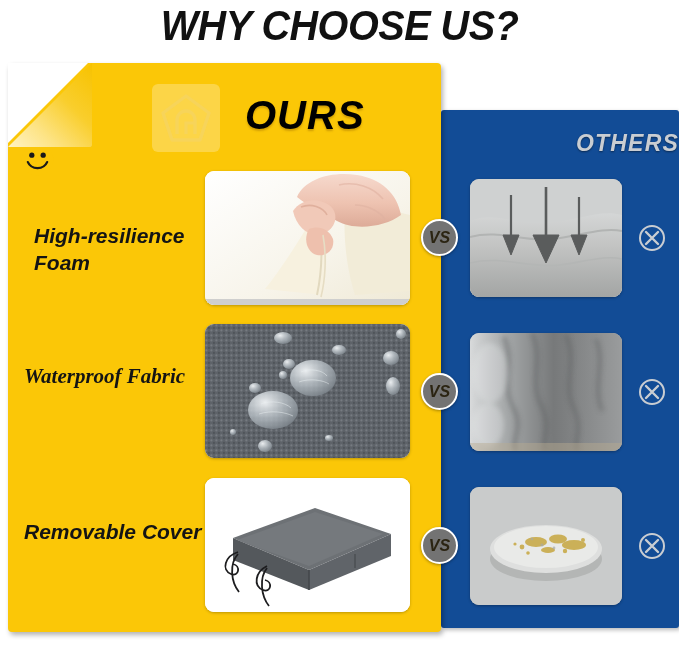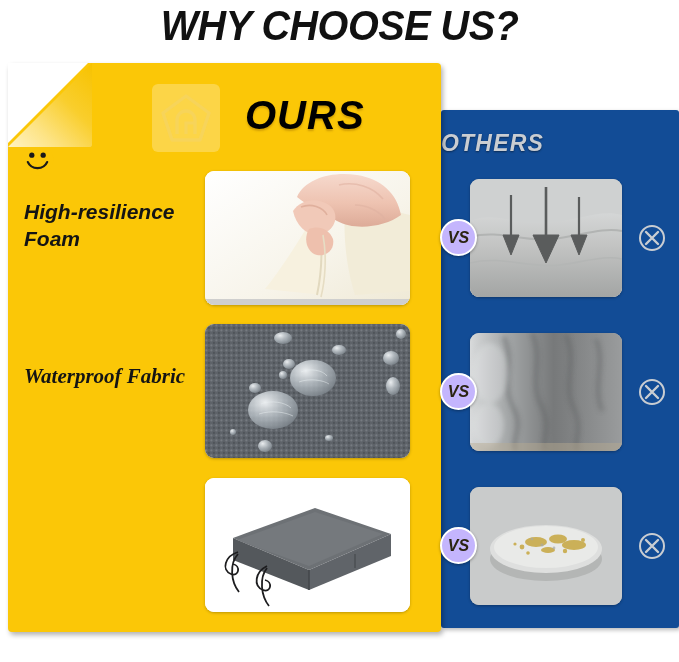--- a/index.html
+++ b/index.html
@@ -61,33 +61,33 @@
   }
   .logo-mark svg{position:absolute;left:8px;top:8px;}
 
   .ours-label{
     position:absolute;left:245px;top:93px;
     font-size:40px;line-height:44px;font-weight:bold;font-style:italic;
     color:#000000;letter-spacing:1px;
     text-shadow:0 2px 2px rgba(160,110,0,.45);
   }
   .others-label{
-    position:absolute;left:441px;top:130px;width:238px;text-align:left;
+    position:absolute;left:441px;top:130px;width:238px;text-align:right;
     font-size:23px;line-height:26px;font-weight:bold;font-style:italic;
     color:#C9CDD2;letter-spacing:1.2px;
     text-shadow:0 1px 2px rgba(0,0,0,.45);
   }
 
   
   .feat{
     position:absolute;left:24px;width:180px;
     font-size:21px;line-height:27px;font-weight:bold;font-style:italic;
     color:#141414;
   }
-  .feat.f0{top:198px;}
+  .feat.f0{top:222px;margin-left:10px;}
   .feat.f1{top:363px;font-family:Liberation Serif, serif;}
   .feat.f2{top:518px;}
 
   
   .card-ours{
     position:absolute;left:205px;width:205px;height:134px;
     border-radius:9px;overflow:hidden;
     box-shadow:0 1px 3px rgba(0,0,0,.25);
     background:#ffffff;
   }
@@ -100,22 +100,22 @@
     border-radius:9px;overflow:hidden;
     box-shadow:0 1px 3px rgba(0,0,0,.30);
     background:#b9bbbd;
   }
   .card-other.c0{top:179px;}
   .card-other.c1{top:333px;}
   .card-other.c2{top:487px;}
 
   
   .vs{
-    position:absolute;left:440px;width:37px;height:37px;border-radius:50%;
-    background:#c4b5fd;border:2px solid #ffffff;
+    position:absolute;left:421px;width:37px;height:37px;border-radius:50%;
+    background:#737373;border:2px solid #ffffff;
     box-sizing:border-box;
     display:flex;align-items:center;justify-content:center;
     font-size:16px;font-weight:bold;font-style:italic;color:#2b2412;
     box-shadow:0 1px 3px rgba(0,0,0,.35);
     z-index:6;
   }
   .vs.v0{top:219px;}
   .vs.v1{top:373px;}
   .vs.v2{top:527px;}
 
@@ -233,20 +233,21 @@
       <polygon points="26,4 49,21 40,48 12,48 3,21" fill="none" stroke="#F7D45A" stroke-width="3.4" stroke-linejoin="round"></polygon>
       <path d="M17 42 L17 28 A9 9 0 0 1 35 28 L35 42" fill="none" stroke="#F7D45A" stroke-width="3.4" stroke-linejoin="round"></path>
       <path d="M26 42 L26 31 L35 31" fill="none" stroke="#F7D45A" stroke-width="3.2"></path>
     </svg>
   </div>
 
   <div class="ours-label">OURS</div>
 
   <div class="feat f0">High-resilience Foam</div>
   <div class="feat f1">Waterproof Fabric</div>
+  <div class="feat f2">Removable Cover</div>
 
   <div class="card-ours c0">
     <svg class="fill" viewBox="0 0 205 134" preserveAspectRatio="none">
       <defs>
         <linearGradient id="foamG" x1="0" y1="0" x2="1" y2="1">
           <stop offset="0%" stop-color="#ffffff"></stop>
           <stop offset="60%" stop-color="#f7f4ea"></stop>
           <stop offset="100%" stop-color="#efe9d6"></stop>
         </linearGradient>
         <linearGradient id="skinG" x1="0" y1="0" x2="0" y2="1">

